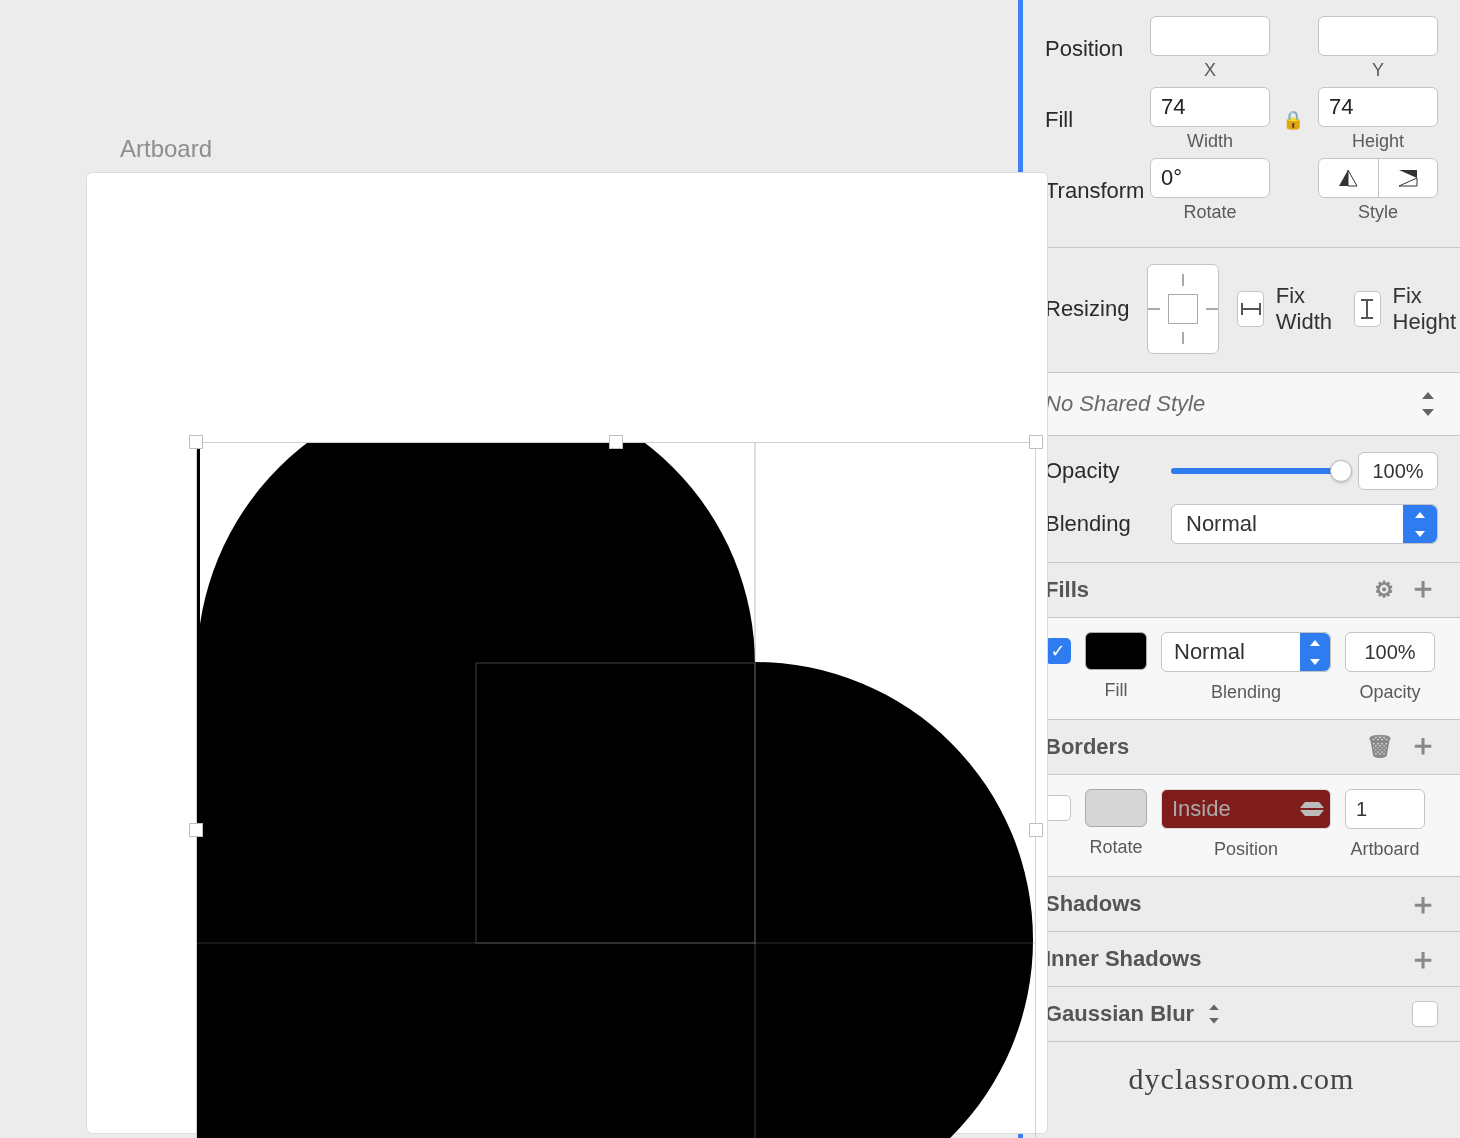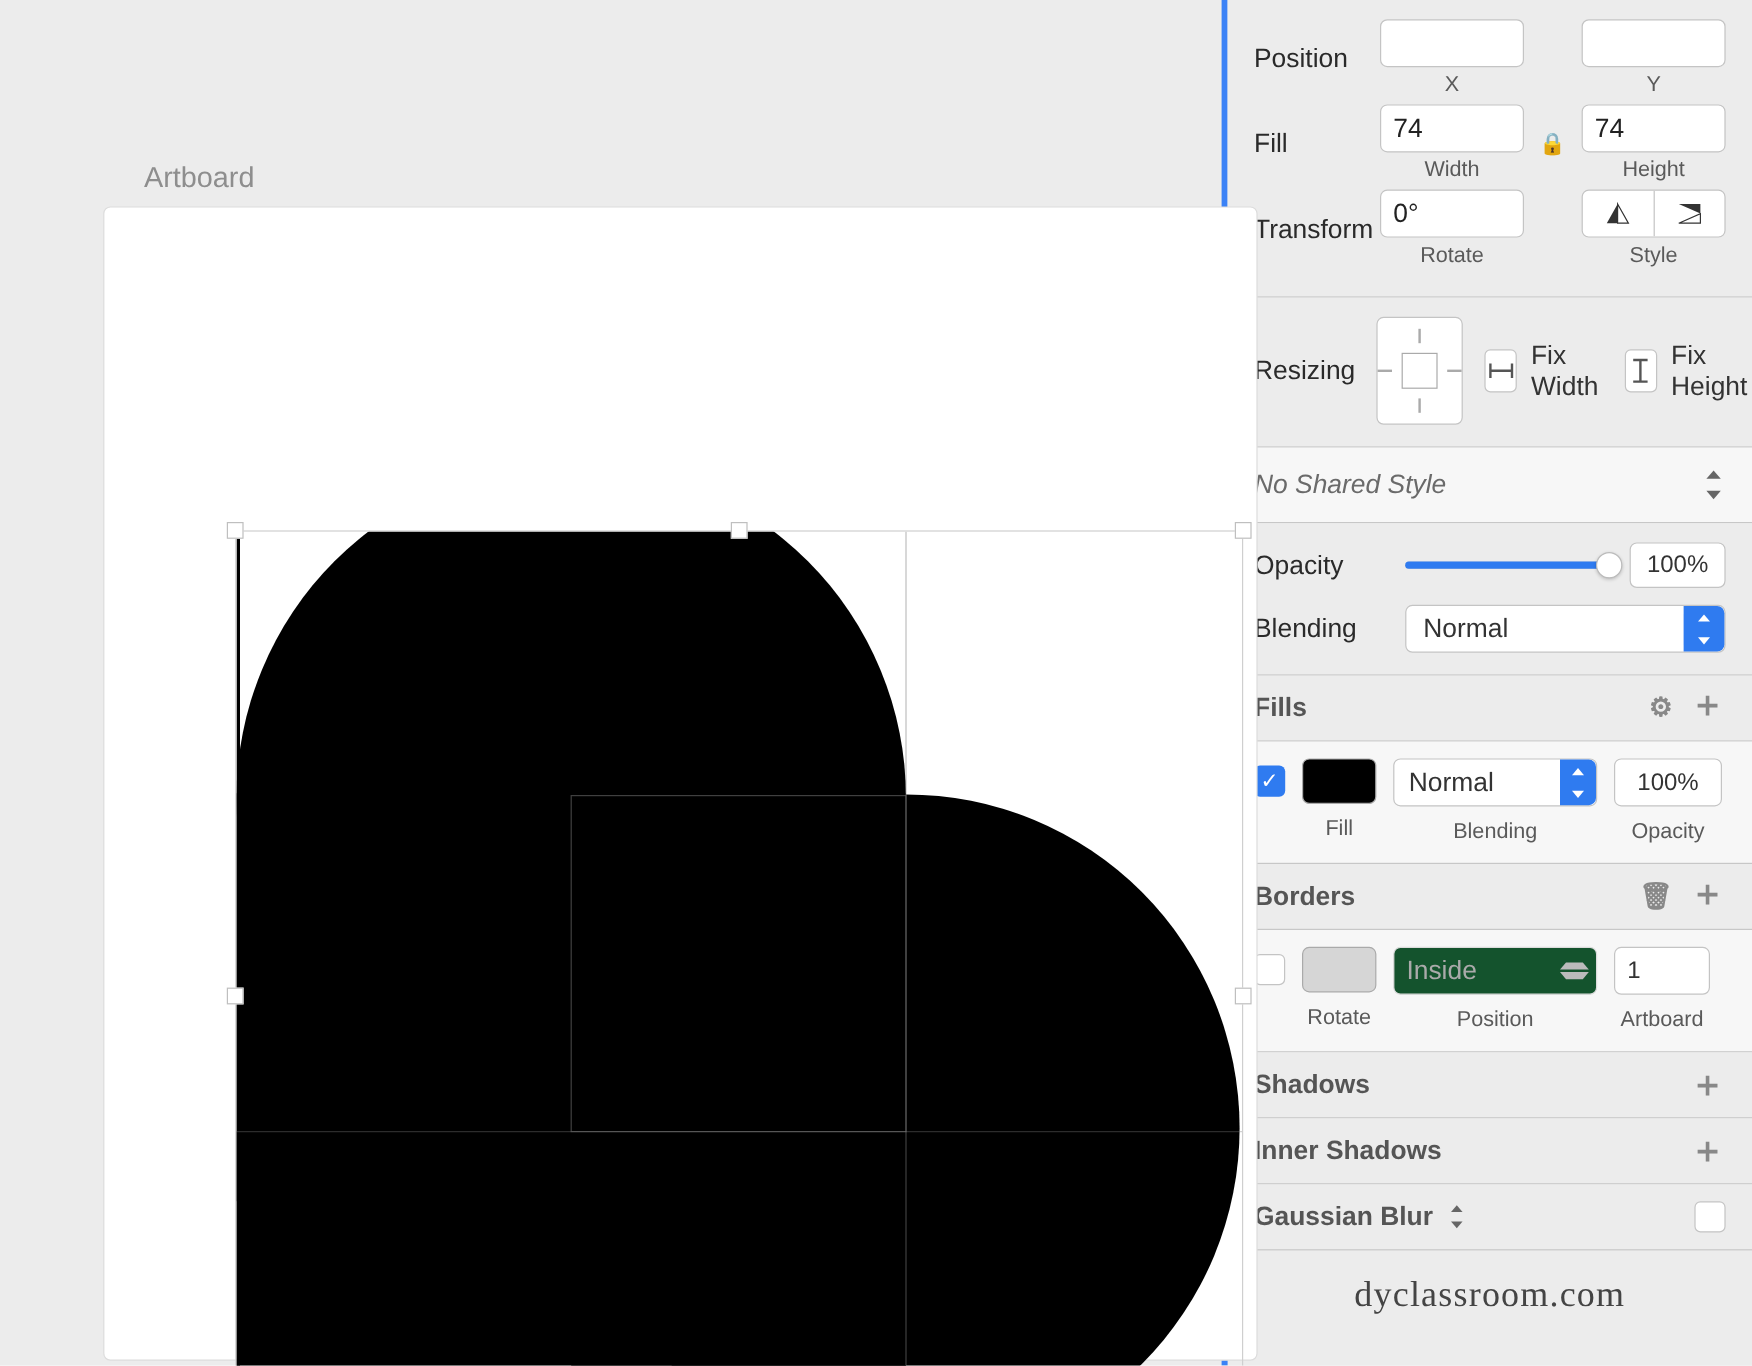--- a/index.html
+++ b/index.html
@@ -82,21 +82,21 @@
 .check { width: 26px; height: 26px; border-radius: 5px; background: #2f7bf0; display:flex; align-items:center; justify-content:center; color:#fff; font-size:18px; margin-top: 6px; }
 .check.off { background:#fff; border:1px solid #c4c4c4; color:transparent; }
 .swatch { width: 62px; height: 38px; border: 1px solid #aaa; border-radius: 6px; background: #000; }
 .swatch.gray { background:#d6d6d6; }
 .fc { display:flex; flex-direction:column; align-items:center; gap:6px; }
 .fc .sublabel { margin-top: 4px; }
 .fill-blend { width: 170px; height: 40px; border: 1px solid #c4c4c4; border-radius: 6px; background: #fff; display: flex; align-items: center; padding: 0 0 0 12px; position: relative; font-size: 22px; }
 .fill-blend .blend-stepper { width: 30px; }
 .opv { width: 90px; height: 40px; border: 1px solid #c4c4c4; border-radius: 6px; background: #fff; display:flex; align-items:center; justify-content:center; font-size:20px;}
 
-.border-pos { width: 170px; height: 40px; border: 1px solid #dcdcdc; border-radius: 6px; background: #14532d; display:flex; align-items:center; padding:0 10px; position:relative; color:#aaa; font-size: 22px;}
+.border-pos { width: 170px; height: 40px; border: 1px solid #dcdcdc; border-radius: 6px; background: #7f1d1d; display:flex; align-items:center; padding:0 10px; position:relative; color:#aaa; font-size: 22px;}
 .bp-stepper { position:absolute; right:6px; top:0; bottom:0; width:24px; display:flex; flex-direction:column; justify-content:center; gap:2px; }
 .bp-stepper::before { content:""; border-left:5px solid transparent; border-right:5px solid transparent; border-bottom:6px solid #bbb; }
 .bp-stepper::after { content:""; border-left:5px solid transparent; border-right:5px solid transparent; border-top:6px solid #bbb; }
 .thick { width: 80px; height: 40px; border:1px solid #c4c4c4; border-radius:6px; background:#fff; display:flex; align-items:center; padding:0 10px; font-size:20px;}
 
 .simple-header { display:flex; align-items:center; justify-content:space-between; padding: 14px 22px; background:#ececec; border-bottom:1px solid #c7c7c7; font-weight:600; color:#555; font-size:22px;}
 .toggle-box { width:26px; height:26px; border:1px solid #c4c4c4; border-radius:5px; background:#fff; }
 
 .watermark { text-align:center; padding: 20px; color:#444; font-size: 30px; font-family: Liberation Serif, serif; letter-spacing: 1px; }
 </style>

